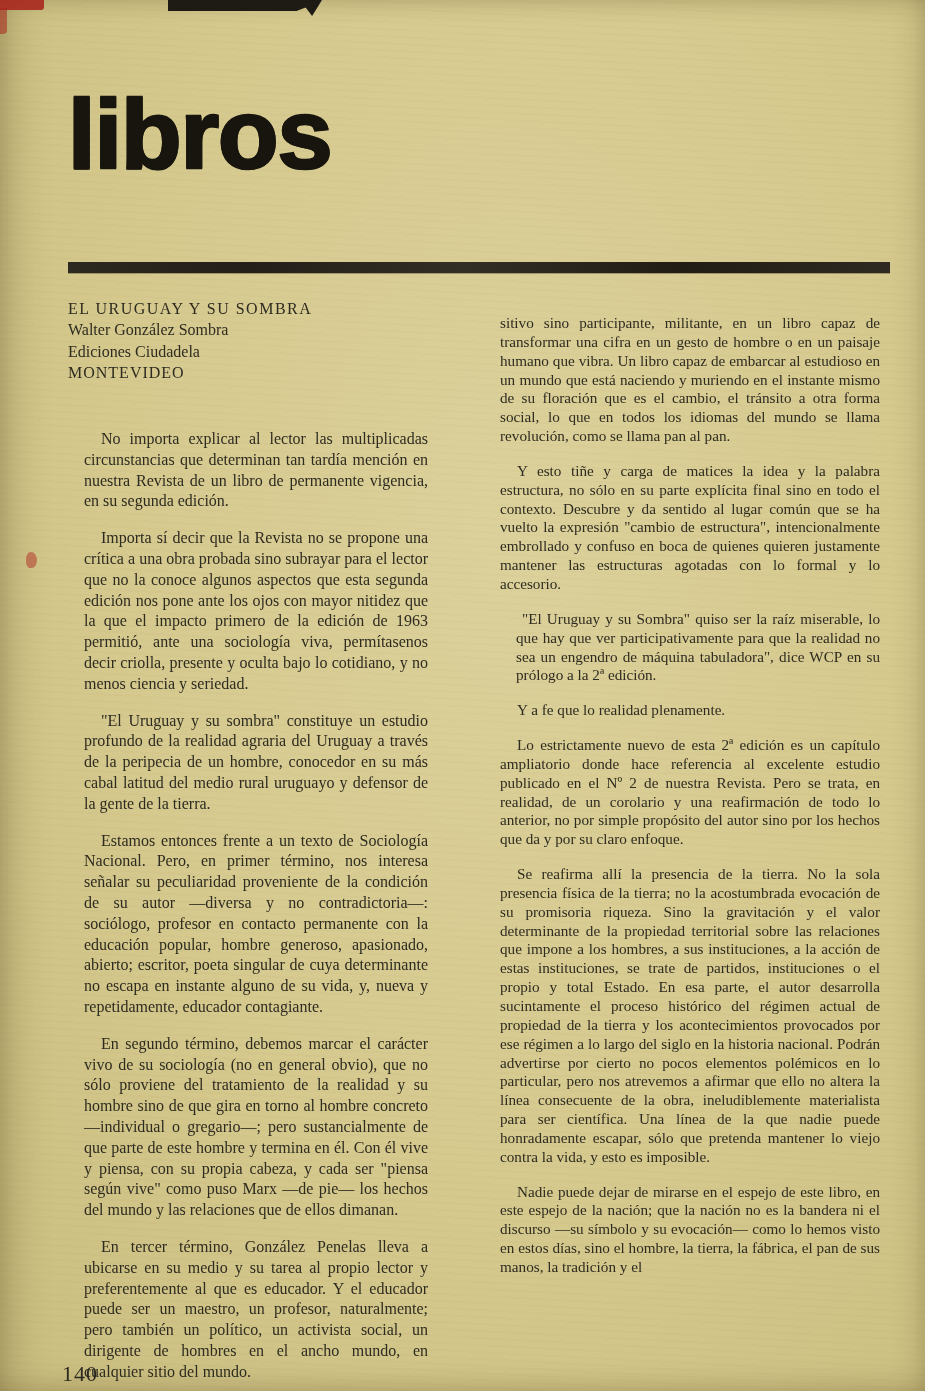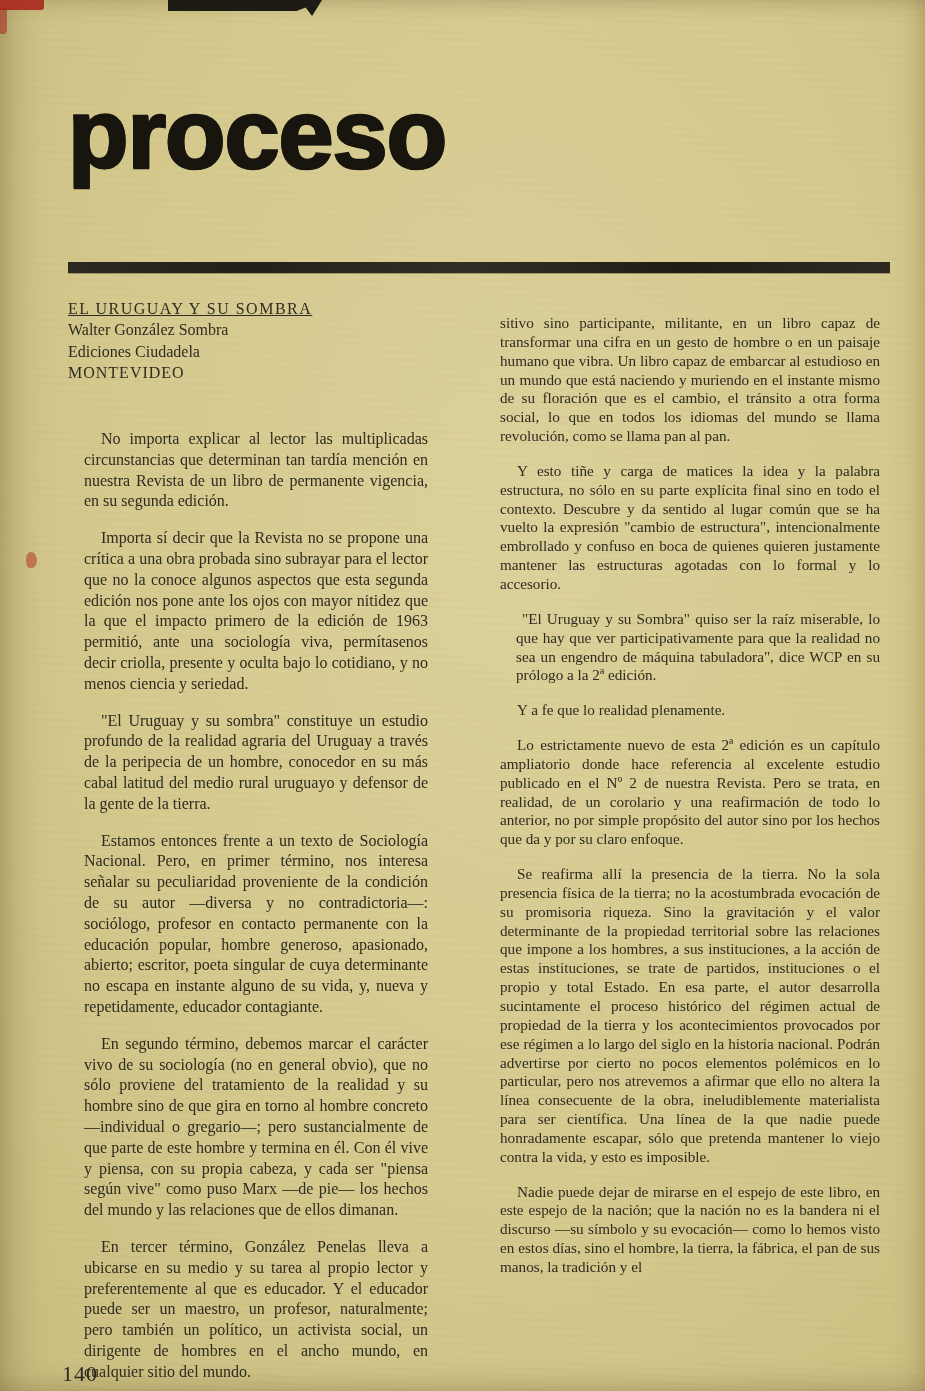--- a/index.html
+++ b/index.html
@@ -50,42 +50,42 @@
   }
   .columns{
     position:absolute;left:68px;top:298px;width:828px;
     display:flex;gap:40px;
     text-align:justify;
   }
   .col{hyphens:auto;}
   .col-left{width:376px;font-size:16px;line-height:1.30;}
   .col-right{width:412px;font-size:15.2px;line-height:1.24;}
   .book-info{margin-bottom:46px;font-size:16px;line-height:1.33;text-align:left;}
-  .book-title{letter-spacing:1.5px;text-decoration:underline;}
+  .book-title{letter-spacing:1.5px;}
   .book-city{letter-spacing:1px;}
   .para{margin:16px;text-indent:17px;}
   .para.no-indent{text-indent:0;}
   .para.block-indent{padding-left:16px;text-indent:6px;}
   .page-number{
     position:absolute;left:62px;bottom:4px;
     font-size:22px;letter-spacing:1px;color:#2c2920;
   }
 </style>
 </head>
 <body>
 
 <div class="page">
 
   <div class="artifact artifact-red-left"></div>
   <div class="artifact artifact-red-edge"></div>
   <div class="artifact artifact-black-top"></div>
   <div class="artifact artifact-black-notch"></div>
   <div class="artifact artifact-red-smudge"></div>
 
-  <h1 class="masthead">proceso</h1>
+  <h1 class="masthead">libros</h1>
 
   <div class="rule"></div>
 
   <div class="columns">
 
     <div class="col col-left">
       <div class="book-info">
         <div class="book-title">EL URUGUAY Y SU SOMBRA</div>
         <div>Walter González Sombra</div>
         <div>Ediciones Ciudadela</div>

